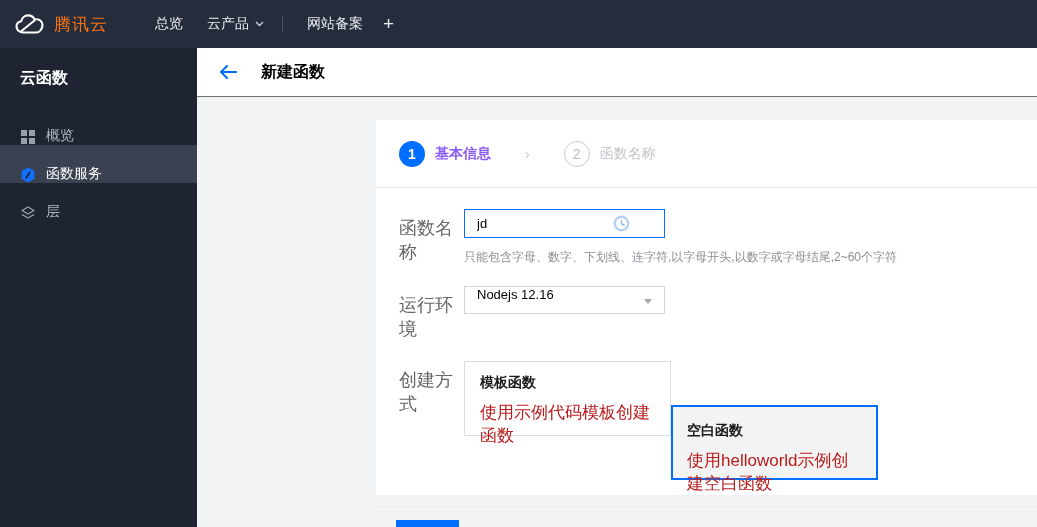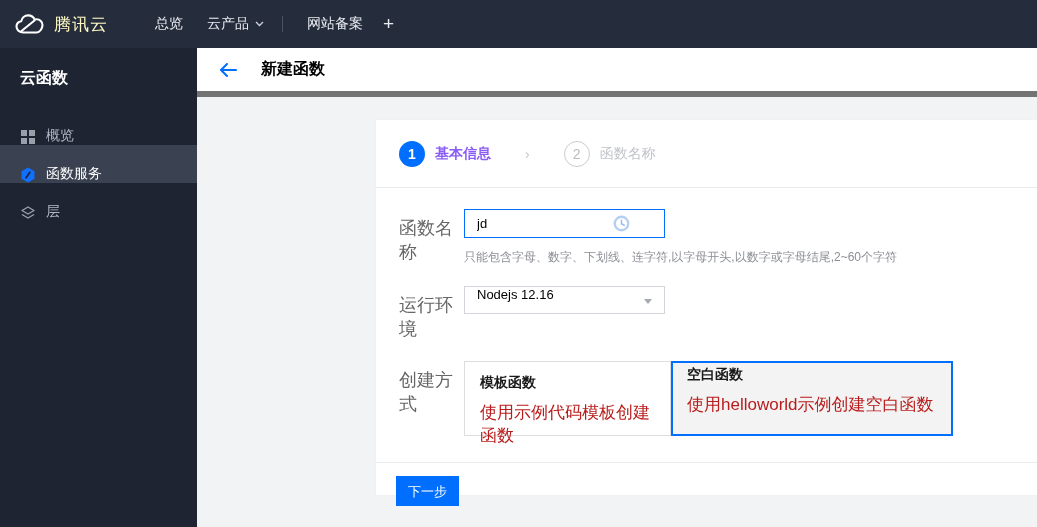--- a/index.html
+++ b/index.html
@@ -2,21 +2,21 @@
 <html><head>
 <meta charset="utf-8">
 <style>
   * { margin:0; padding:0; box-sizing:border-box; }
   html,body { width:1037px; height:527px; overflow:hidden; }
   body { font-family:"Liberation Sans","DejaVu Sans",sans-serif; background:#f2f3f5; }
 
   
   .navbar { height:48px; background:#252d3c; display:flex; align-items:center; }
   .logo { display:flex; align-items:center; margin-left:14px; }
-  .logo-text { color:#fef9c3; font-size:17px; margin-left:9px; letter-spacing:1px; }
+  .logo-text { color:#f97316; font-size:17px; margin-left:9px; letter-spacing:1px; }
   .nav-items { display:flex; align-items:center; margin-left:47px; }
   .nav-item { color:#e9ecf1; font-size:14px; cursor:pointer; display:flex; align-items:center; }
   .nav-item.overview { margin-right:24px; }
   .nav-item.products { margin-right:18px; }
   .nav-item.icp { margin-right:20px; }
   .nav-caret { margin-left:6px; display:inline-flex; }
   .nav-divider { width:1px; height:16px; background:#4a5261; margin-right:24px; }
   .nav-plus { font-size:19px; color:#e9ecf1; font-weight:400; }
 
   
@@ -24,21 +24,21 @@
 
   
   .sidebar { width:197px; background:#1e2432; flex:0 0 197px; }
   .sidebar-title { color:#fff; font-size:16px; font-weight:bold; padding:20px 0 18px 20px; }
   .side-item { height:38px; display:flex; align-items:flex-end; padding-left:20px; color:#b2b8c1; font-size:14px; cursor:pointer; }
   .side-item .s-icon { width:16px; height:16px; margin-right:10px; display:inline-flex; align-items:center; justify-content:center; }
   .side-item.active { background:#3a4150; color:#fff; }
 
   
   .main { flex:1; display:flex; flex-direction:column; min-width:0; }
-  .page-header { height:49px; background:#fff; border-bottom:6px solid #737373; display:flex; align-items:center; flex:0 0 49px; }
+  .page-header { height:49px; background:#fff; border-bottom:1px solid #737373; display:flex; align-items:center; flex:0 0 49px; }
   .back-btn { margin-left:22px; display:flex; align-items:center; cursor:pointer; }
   .page-title { margin-left:24px; font-size:16px; font-weight:bold; color:#000; }
 
   .content { flex:1; background:#f2f3f5; padding:23px 0 0 179px; }
   .panel { background:#fff; height:375px; box-shadow:0 0 1px rgba(0,0,0,0.06); }
 
   
   .steps { height:67px; display:flex; align-items:center; padding-left:23px; }
   .step { display:flex; align-items:center; }
   .step-circle { width:26px; height:26px; border-radius:50%; display:flex; align-items:center; justify-content:center; font-size:14px; font-weight:bold; }
@@ -56,21 +56,21 @@
   .form-row + .form-row { margin-top:20px; }
   .form-label { width:65px; flex:0 0 65px; font-size:18px; color:#666; padding-top:7px; }
   .field-input-wrap { position:relative; width:173px; }
   .text-input { width:201px; height:29px; border:1px solid #006eff; outline:none; padding:0 28px 0 12px; font-size:13px; color:#000; font-family:inherit; background:#fff; }
   .clock { position:absolute; right:7px; top:6px; }
   .help-text { margin-top:11px; font-size:12px; color:#8b8e94; }
   .select-box { width:201px; height:28px; border:1px solid #d2d5da; background:#fff; display:flex; align-items:flex-start; padding:0 12px; font-size:13px; color:#000; position:relative; cursor:pointer; }
   .select-caret { position:absolute; right:12px; top:12px; width:0; height:0; border-left:4px solid transparent; border-right:4px solid transparent; border-top:5px solid #a5a9b0; }
   .cards { display:flex; }
   .card { width:207px; height:75px; border:1px solid #ddd; background:#fff; padding:12px 15px; cursor:pointer; }
-  .card.selected { width:282px; border:2px solid #006eff; background:#f3f3f3; padding:3px 14px; }
+  .card.selected { width:207px; border:2px solid #006eff; background:#f3f3f3; padding:15px 14px;margin-top:44px; }
   .card-title { font-size:14px; font-weight:bold; color:#1a1a1a; }
   .card-desc { font-size:17px; color:#b91c1c; margin-top:9px; }
 
   
   .panel-footer { border-top:1px solid #e8eaed; padding:13px 0 18px 20px; }
   .next-btn { min-width:61px; height:30px; background:#006eff; color:#fff; border:none; font-size:13px; padding:7px 12px; cursor:pointer; font-family:inherit; }
 </style>
 </head>
 <body>
 

